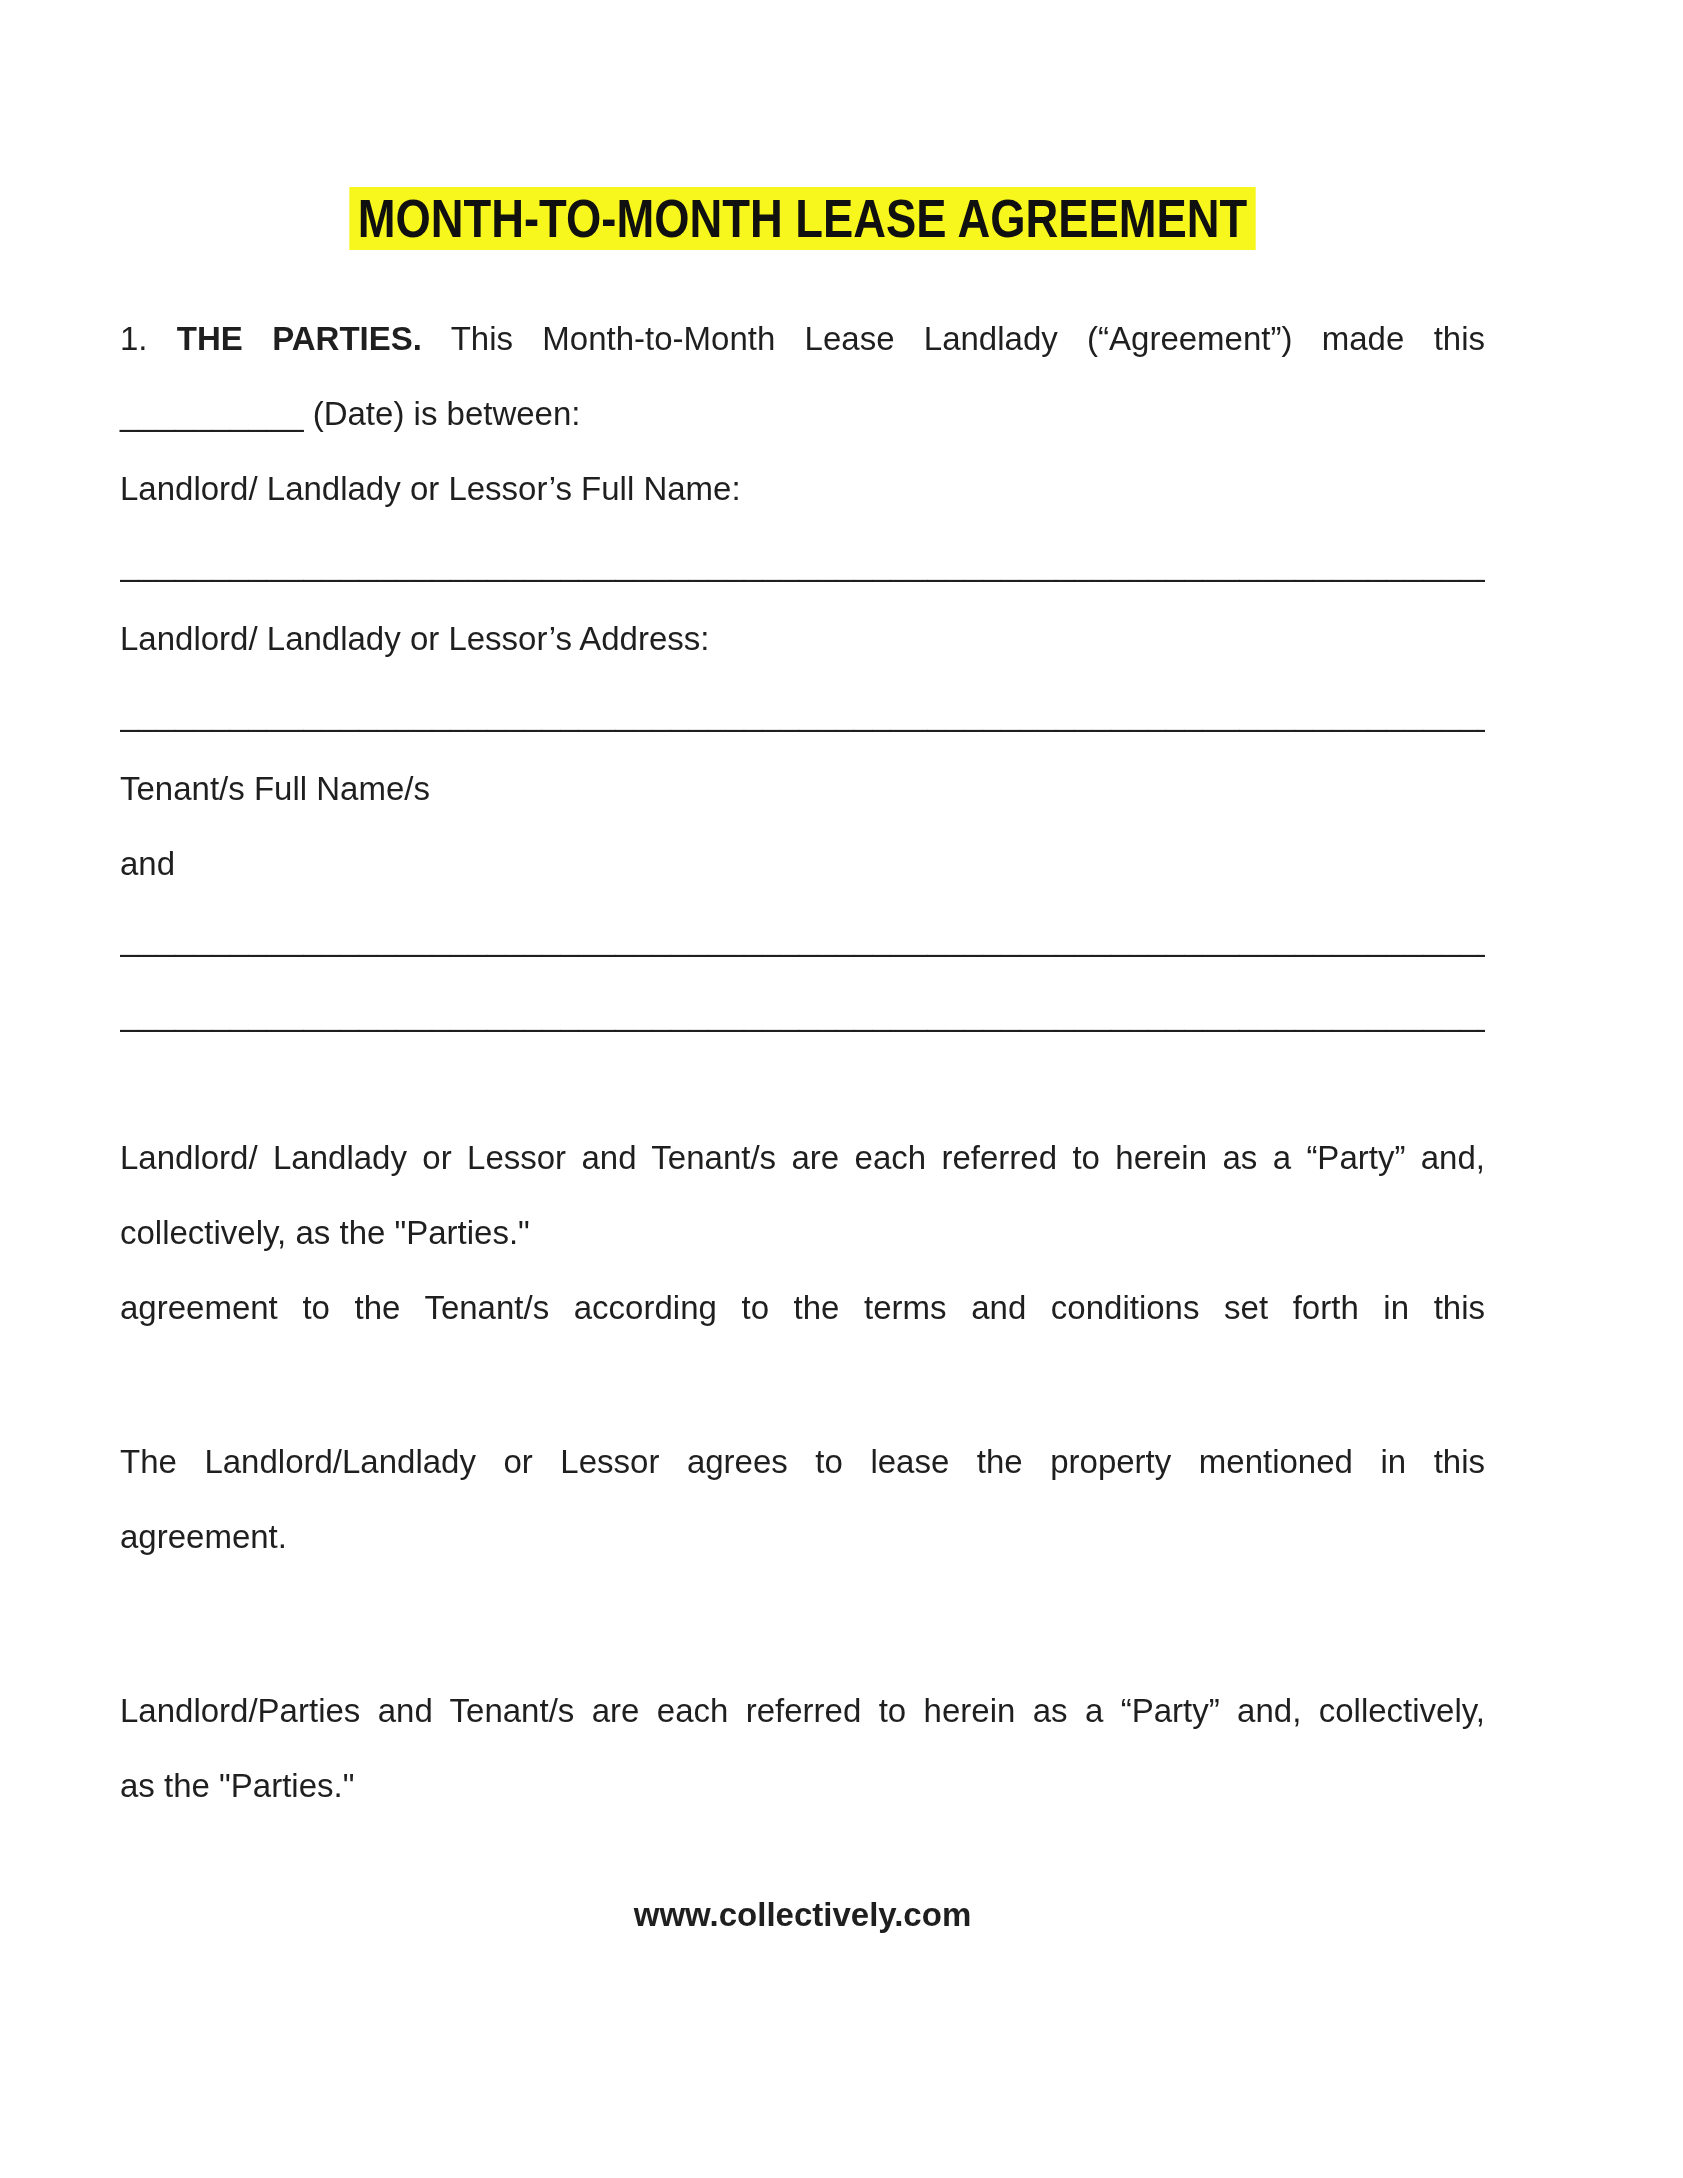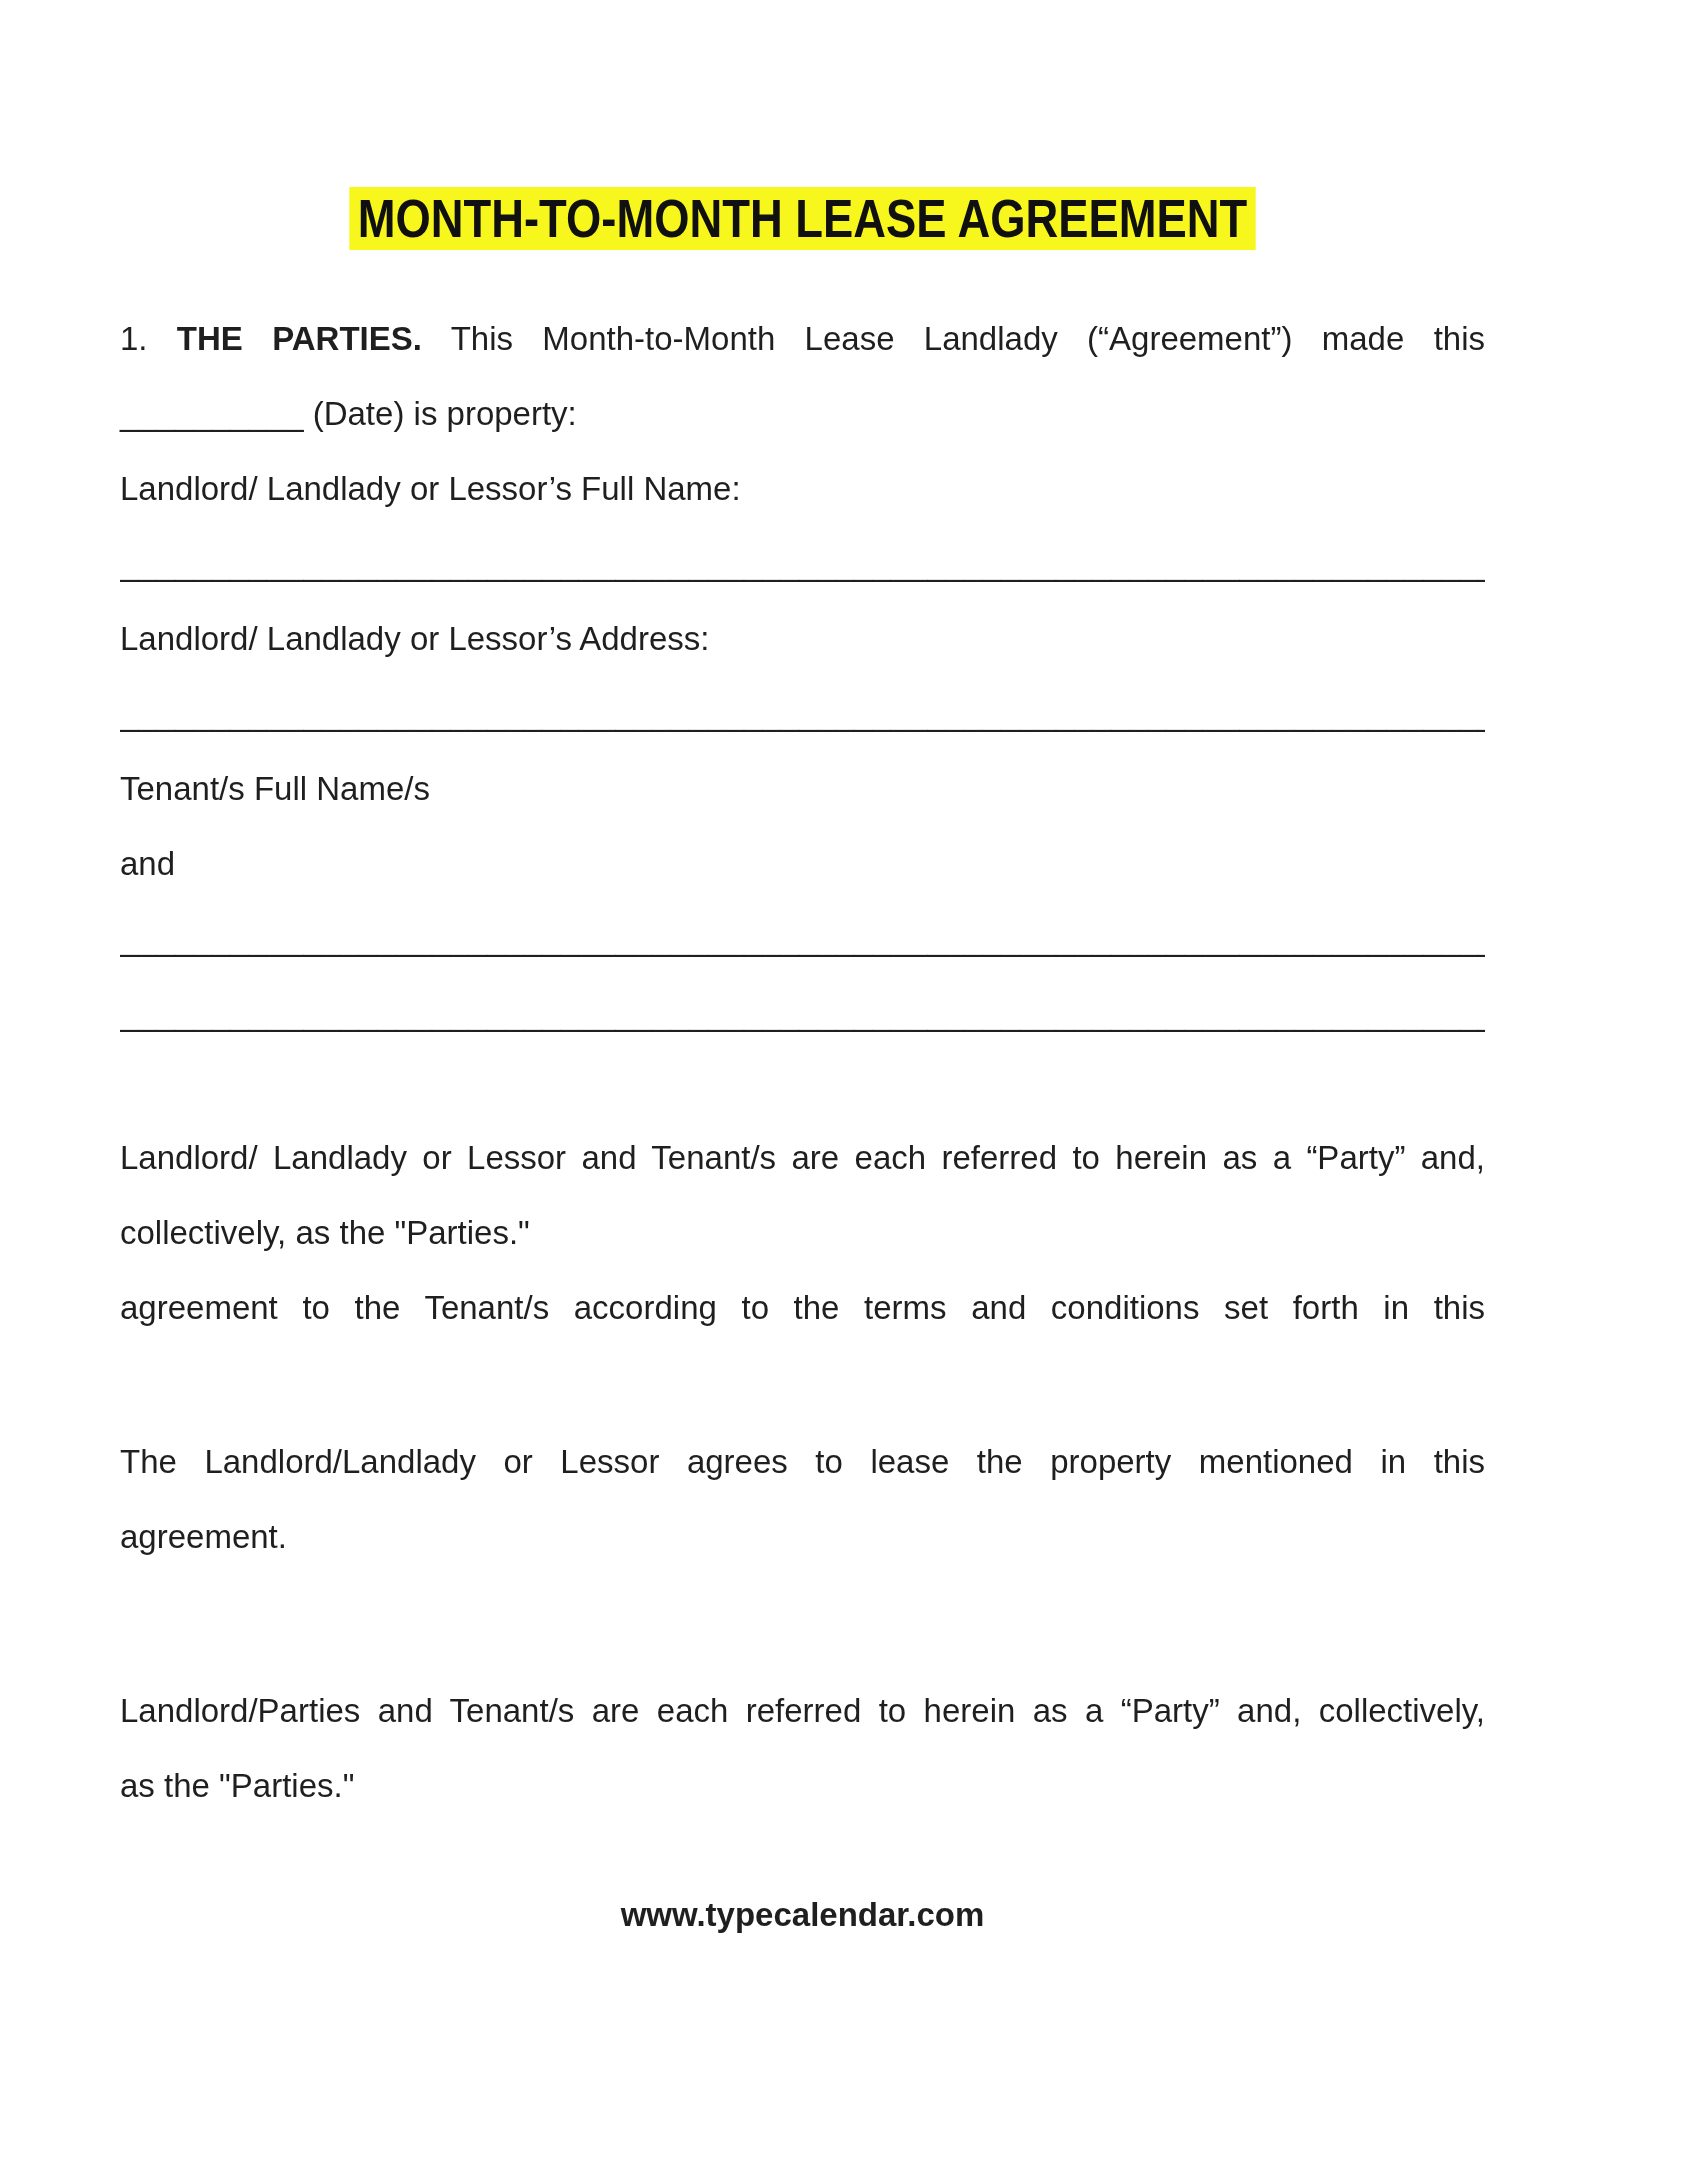--- a/index.html
+++ b/index.html
@@ -60,21 +60,21 @@
 
 <div class="page">
 
   <h1 class="title-row"><span class="highlight">MONTH-TO-MONTH LEASE AGREEMENT</span></h1>
 
   <div class="jline">
     <span>1.</span>
     <strong>THE PARTIES.</strong>
     <span>This Month-to-Month Lease Landlady (“Agreement”) made this</span>
   </div>
-  <div class="line">__________ (Date) is property:</div>
+  <div class="line">__________ (Date) is between:</div>
 
   <div class="line">Landlord/ Landlady or Lessor’s Full Name:</div>
 
   <div class="blank">__________________________________________________________________________________</div>
 
   <div class="line">Landlord/ Landlady or Lessor’s Address:</div>
 
   <div class="blank">__________________________________________________________________________________</div>
 
   <div class="line">Tenant/s Full Name/s</div>
@@ -88,16 +88,16 @@
   <div class="jline gap-a">Landlord/ Landlady or Lessor and Tenant/s are each referred to herein as a “Party” and,</div>
   <div class="line">collectively, as the "Parties."</div>
 
   <div class="jline">agreement to the Tenant/s according to the terms and conditions set forth in this</div>
   <div class="jline gap-b">The Landlord/Landlady or Lessor agrees to lease the property mentioned in this</div>
   <div class="line">agreement.</div>
 
   <div class="jline gap-c">Landlord/Parties and Tenant/s are each referred to herein as a “Party” and, collectively,</div>
   <div class="line">as the "Parties."</div>
 
-  <div class="footer">www.typecalendar.com</div>
+  <div class="footer">www.collectively.com</div>
 
 </div>
 
 
 </body></html>

